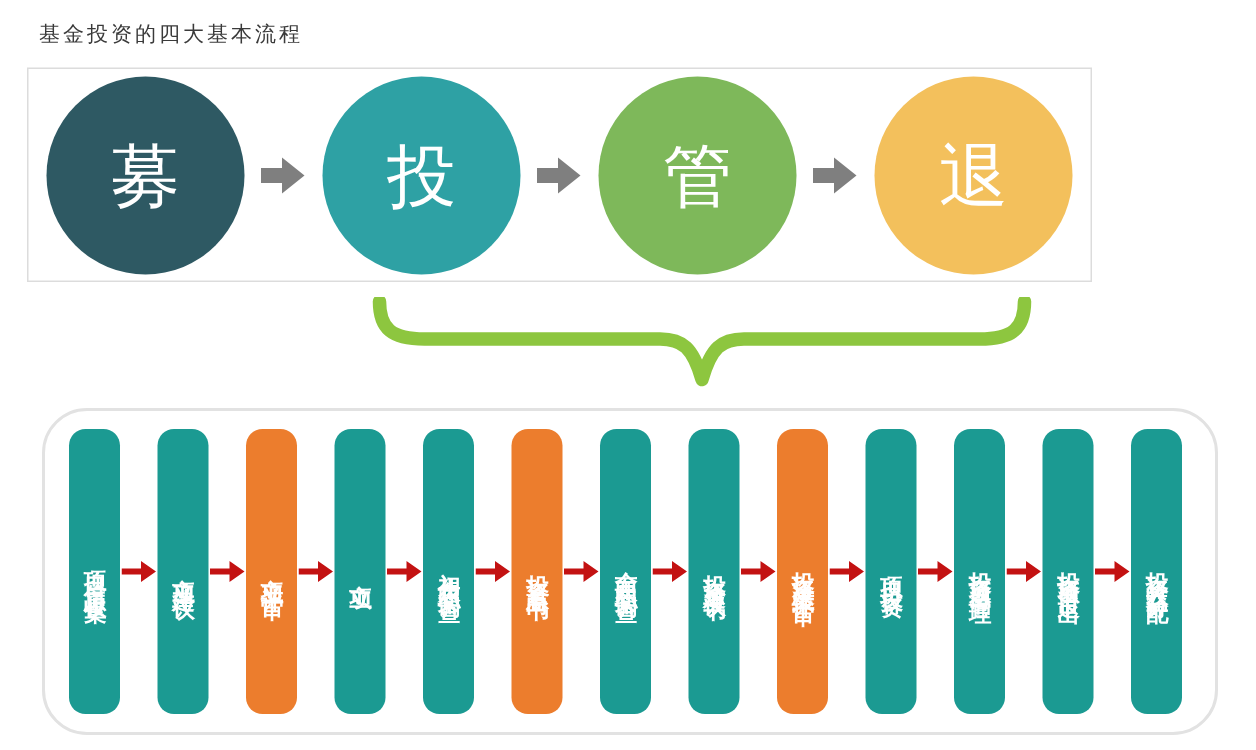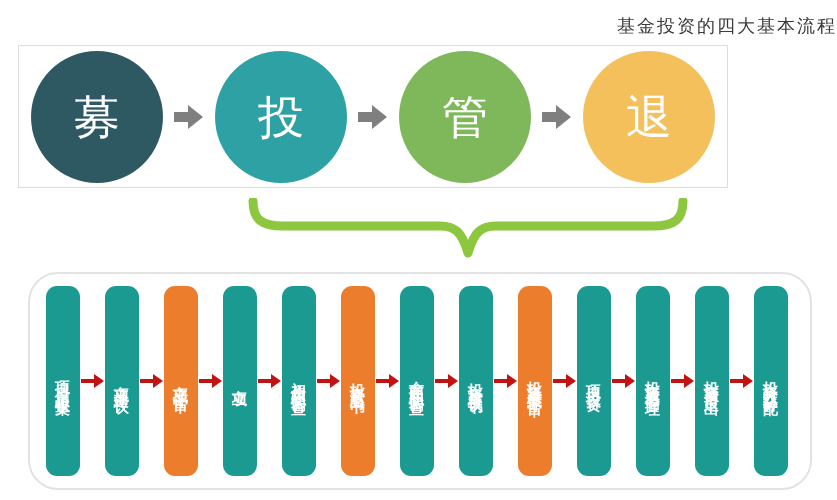--- a/index.html
+++ b/index.html
@@ -6,22 +6,22 @@
   html, body { background: #ffffff; }
   body {
     width: 837px; height: 500px;
     position: relative;
     font-family: "Liberation Sans", "DejaVu Sans", sans-serif;
     overflow: hidden;
   }
   .title {
     position: absolute;
     top: 14px; left: 26px; right: 0;
-    text-align: right;
-    font-size: 18px;
+    text-align: left;
+    font-size: 14px;
     font-weight: 500;
     color: #3a3a3a;
     letter-spacing: 2px;
   }
   
   .top-box {
     position: absolute;
     left: 18px; top: 45px;
     width: 710px; height: 143px;
     background: #ffffff;

